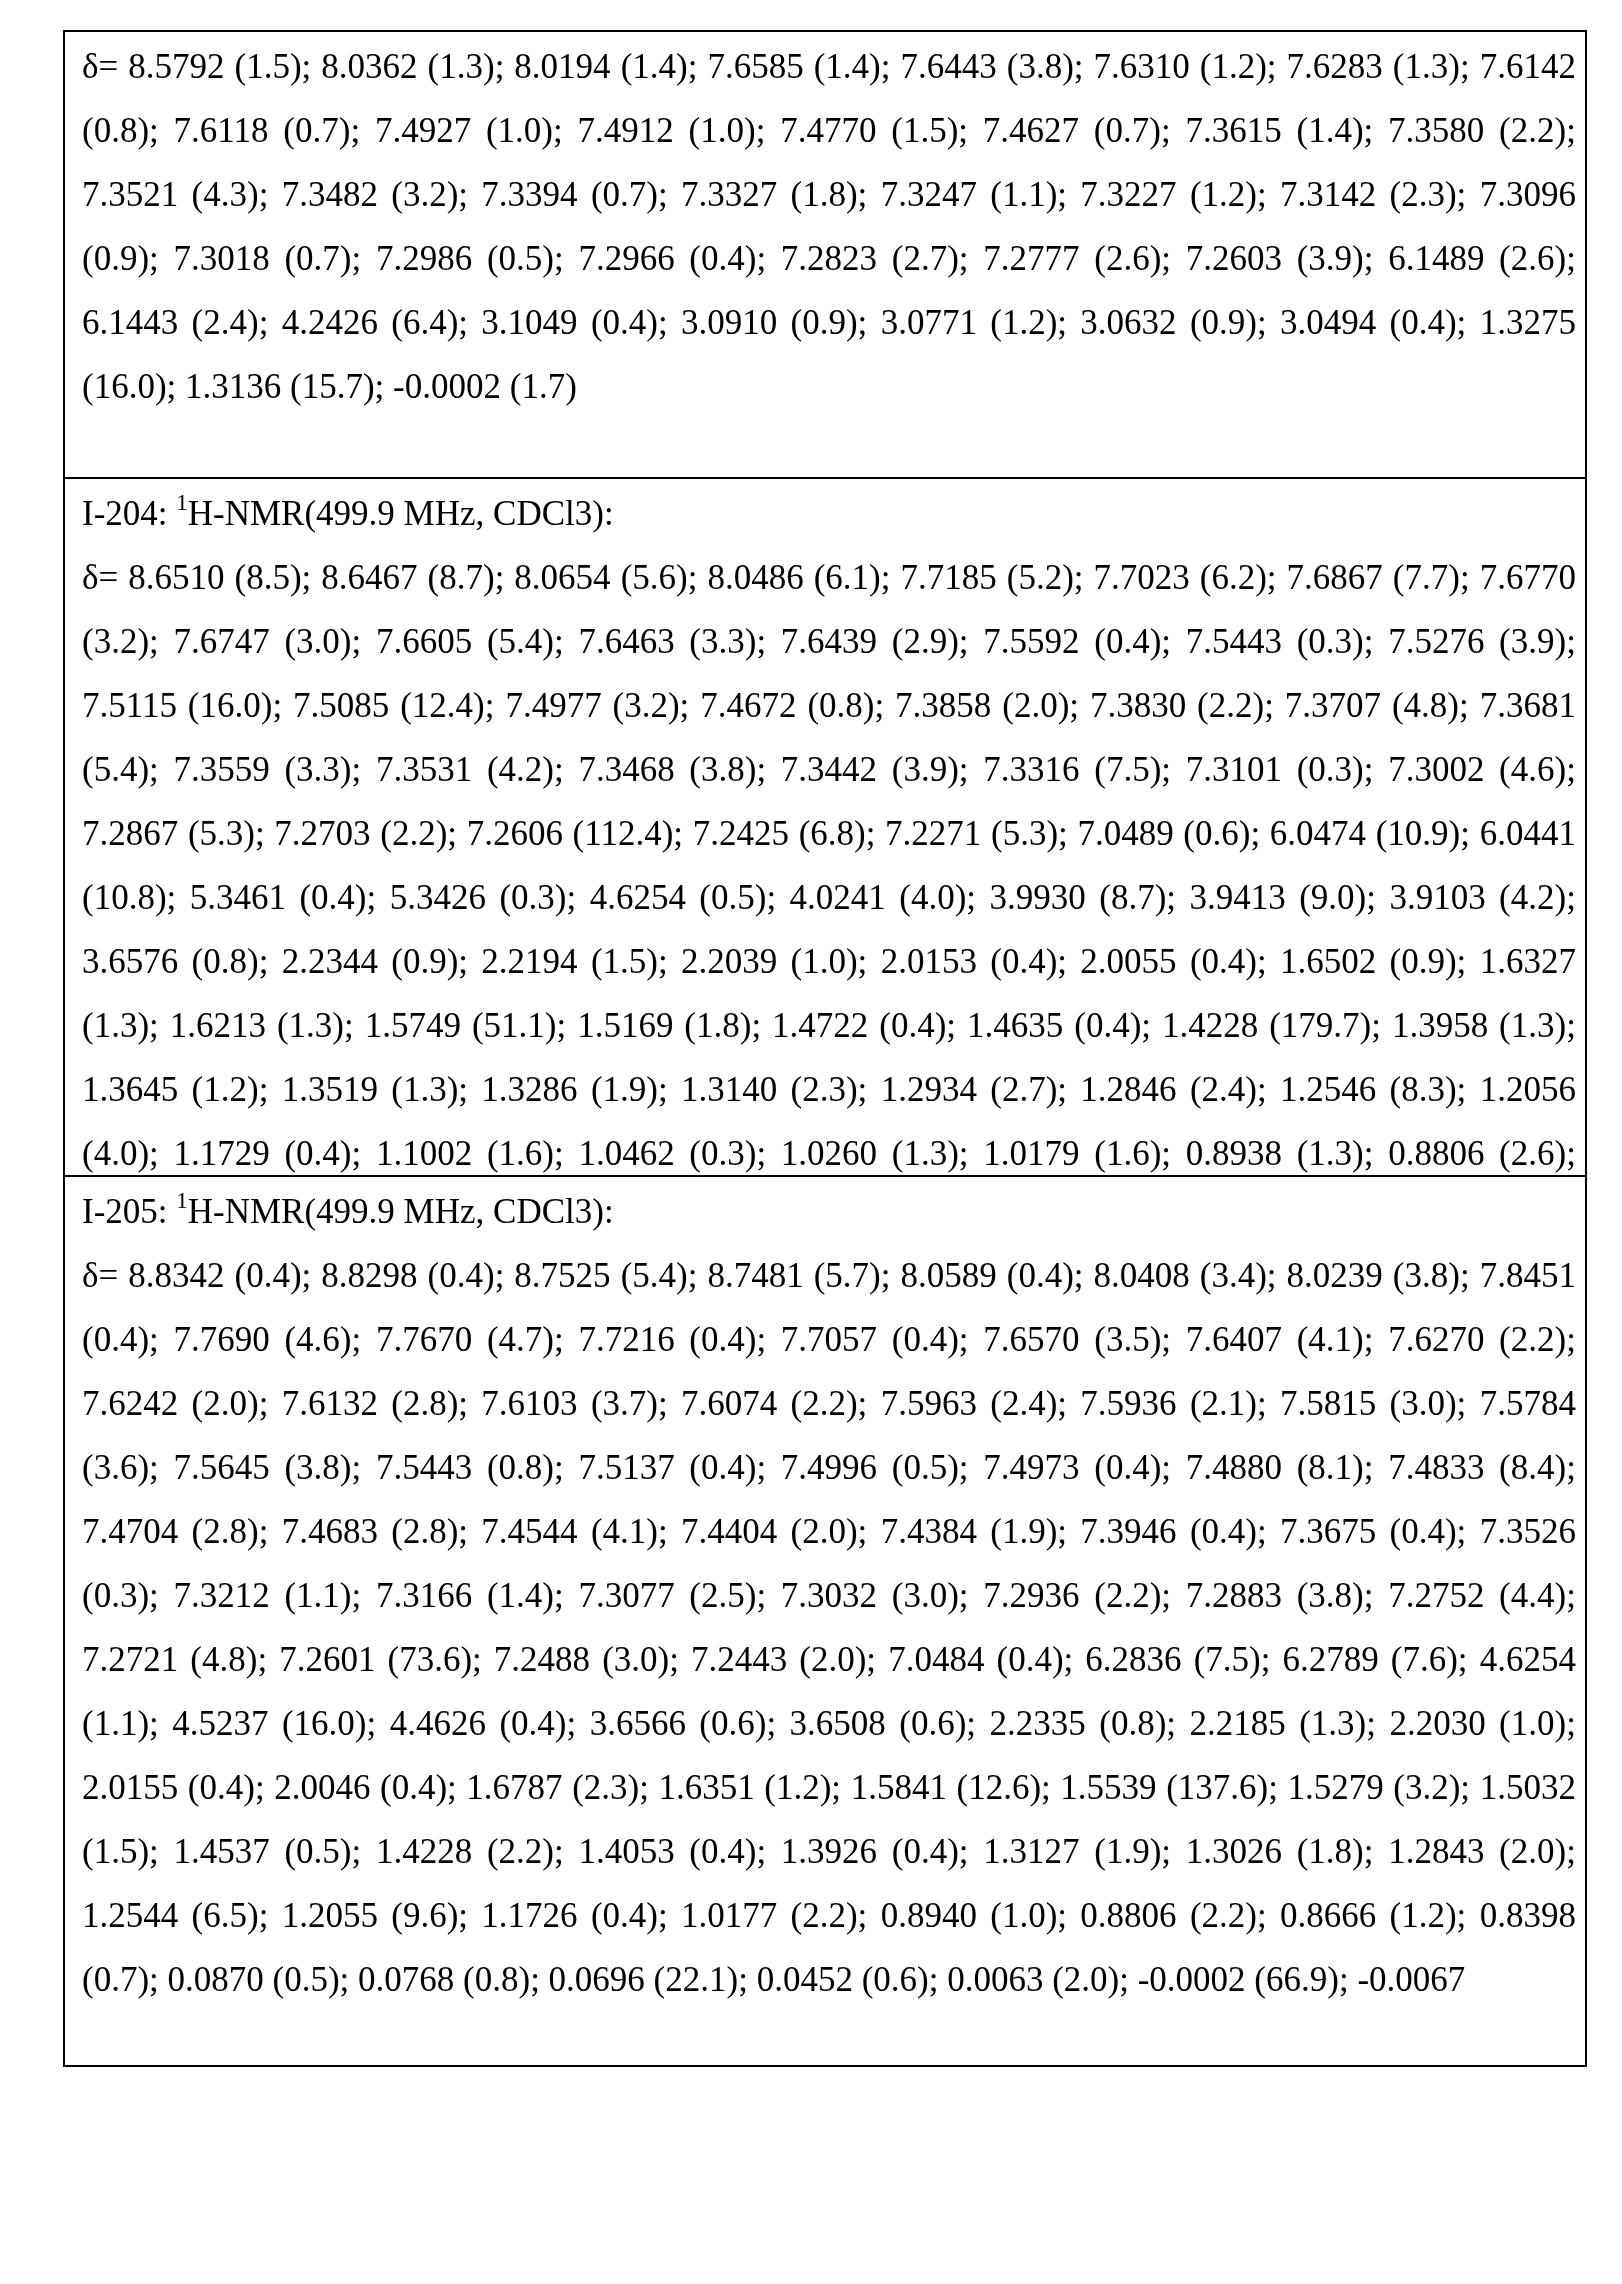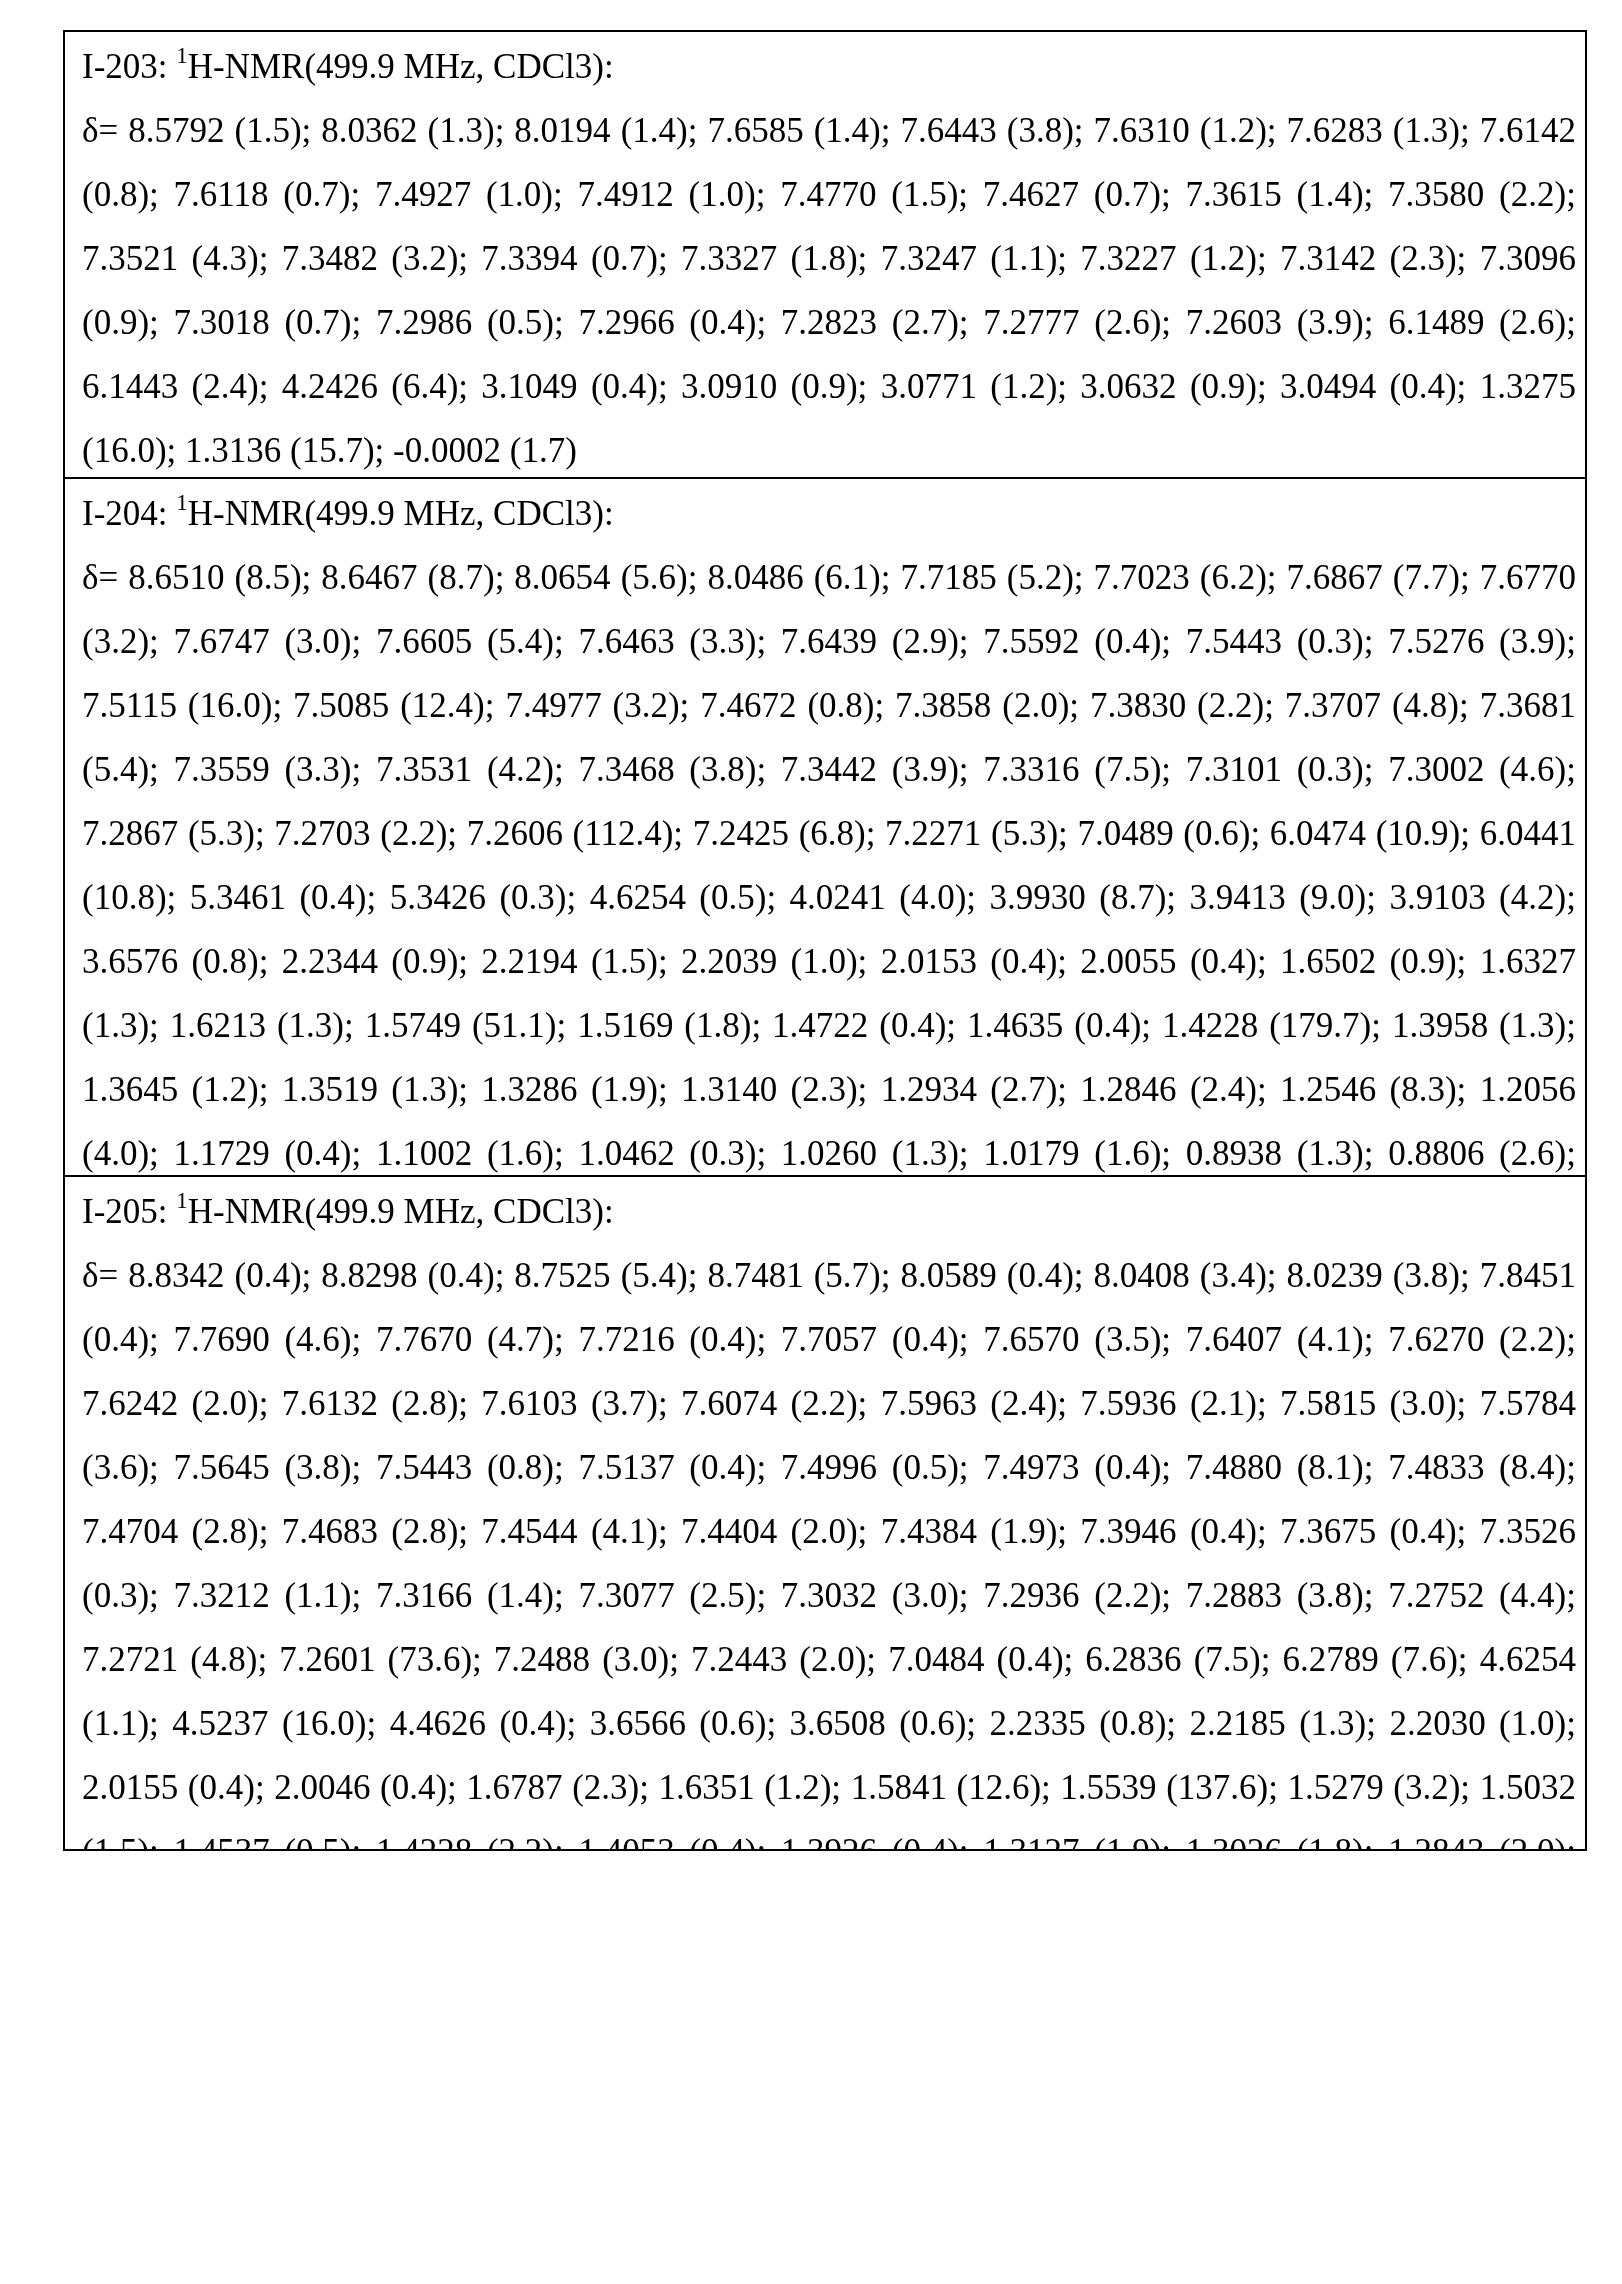--- a/index.html
+++ b/index.html
@@ -17,36 +17,35 @@
   }
   .entry {
     padding: 3px 9.1px 0 17px;
     box-sizing: border-box;
     border-top: 2.3px solid #000000;
     overflow: hidden;
   }
   .entry:first-child { border-top: none; }
   .entry-1 { height: 445px; }
   .entry-2 { height: 698px; }
-  .entry-3 { height: 674px; }
+  .entry-3 { height: 890px; }
   .title-line { white-space: nowrap; }
   .sup { font-size: 23px; vertical-align: 15.2px; line-height: 0; }
   .peaks {
     text-align: justify;
     text-align-last: left;
     word-spacing: 0px;
   }
 </style>
 </head>
 <body>
 
 <div class="page">
 
   <div class="entry entry-1">
-    <div class="title-line"><span>I-203: </span><span class="sup">1</span><span>H-NMR(499.9 MHz, CDCl3):</span></div>
     <div class="peaks"><span>δ=</span> <span>8.5792 (1.5); 8.0362 (1.3); 8.0194 (1.4); 7.6585 (1.4); 7.6443 (3.8); 7.6310 (1.2); 7.6283 (1.3); 7.6142 (0.8); 7.6118 (0.7); 7.4927 (1.0); 7.4912 (1.0); 7.4770 (1.5); 7.4627 (0.7); 7.3615 (1.4); 7.3580 (2.2); 7.3521 (4.3); 7.3482 (3.2); 7.3394 (0.7); 7.3327 (1.8); 7.3247 (1.1); 7.3227 (1.2); 7.3142 (2.3); 7.3096 (0.9); 7.3018 (0.7); 7.2986 (0.5); 7.2966 (0.4); 7.2823 (2.7); 7.2777 (2.6); 7.2603 (3.9); 6.1489 (2.6); 6.1443 (2.4); 4.2426 (6.4); 3.1049 (0.4); 3.0910 (0.9); 3.0771 (1.2); 3.0632 (0.9); 3.0494 (0.4); 1.3275 (16.0); 1.3136 (15.7); -0.0002 (1.7)</span></div>
   </div>
 
   <div class="entry entry-2">
     <div class="title-line"><span>I-204: </span><span class="sup">1</span><span>H-NMR(499.9 MHz, CDCl3):</span></div>
     <div class="peaks"><span>δ=</span> <span>8.6510 (8.5); 8.6467 (8.7); 8.0654 (5.6); 8.0486 (6.1); 7.7185 (5.2); 7.7023 (6.2); 7.6867 (7.7); 7.6770 (3.2); 7.6747 (3.0); 7.6605 (5.4); 7.6463 (3.3); 7.6439 (2.9); 7.5592 (0.4); 7.5443 (0.3); 7.5276 (3.9); 7.5115 (16.0); 7.5085 (12.4); 7.4977 (3.2); 7.4672 (0.8); 7.3858 (2.0); 7.3830 (2.2); 7.3707 (4.8); 7.3681 (5.4); 7.3559 (3.3); 7.3531 (4.2); 7.3468 (3.8); 7.3442 (3.9); 7.3316 (7.5); 7.3101 (0.3); 7.3002 (4.6); 7.2867 (5.3); 7.2703 (2.2); 7.2606 (112.4); 7.2425 (6.8); 7.2271 (5.3); 7.0489 (0.6); 6.0474 (10.9); 6.0441 (10.8); 5.3461 (0.4); 5.3426 (0.3); 4.6254 (0.5); 4.0241 (4.0); 3.9930 (8.7); 3.9413 (9.0); 3.9103 (4.2); 3.6576 (0.8); 2.2344 (0.9); 2.2194 (1.5); 2.2039 (1.0); 2.0153 (0.4); 2.0055 (0.4); 1.6502 (0.9); 1.6327 (1.3); 1.6213 (1.3); 1.5749 (51.1); 1.5169 (1.8); 1.4722 (0.4); 1.4635 (0.4); 1.4228 (179.7); 1.3958 (1.3); 1.3645 (1.2); 1.3519 (1.3); 1.3286 (1.9); 1.3140 (2.3); 1.2934 (2.7); 1.2846 (2.4); 1.2546 (8.3); 1.2056 (4.0); 1.1729 (0.4); 1.1002 (1.6); 1.0462 (0.3); 1.0260 (1.3); 1.0179 (1.6); 0.8938 (1.3); 0.8806 (2.6); 0.8668 (1.4); 0.8398 (0.6); 0.1164 (0.5); 0.0870 (0.9); 0.0696 (38.8); 0.0452 (0.6); 0.0061 (3.6); -0.0002 (110.0); -0.0063 (5.7); -0.1200 (0.6)</span></div>
   </div>
 
   <div class="entry entry-3">
     <div class="title-line"><span>I-205: </span><span class="sup">1</span><span>H-NMR(499.9 MHz, CDCl3):</span></div>

